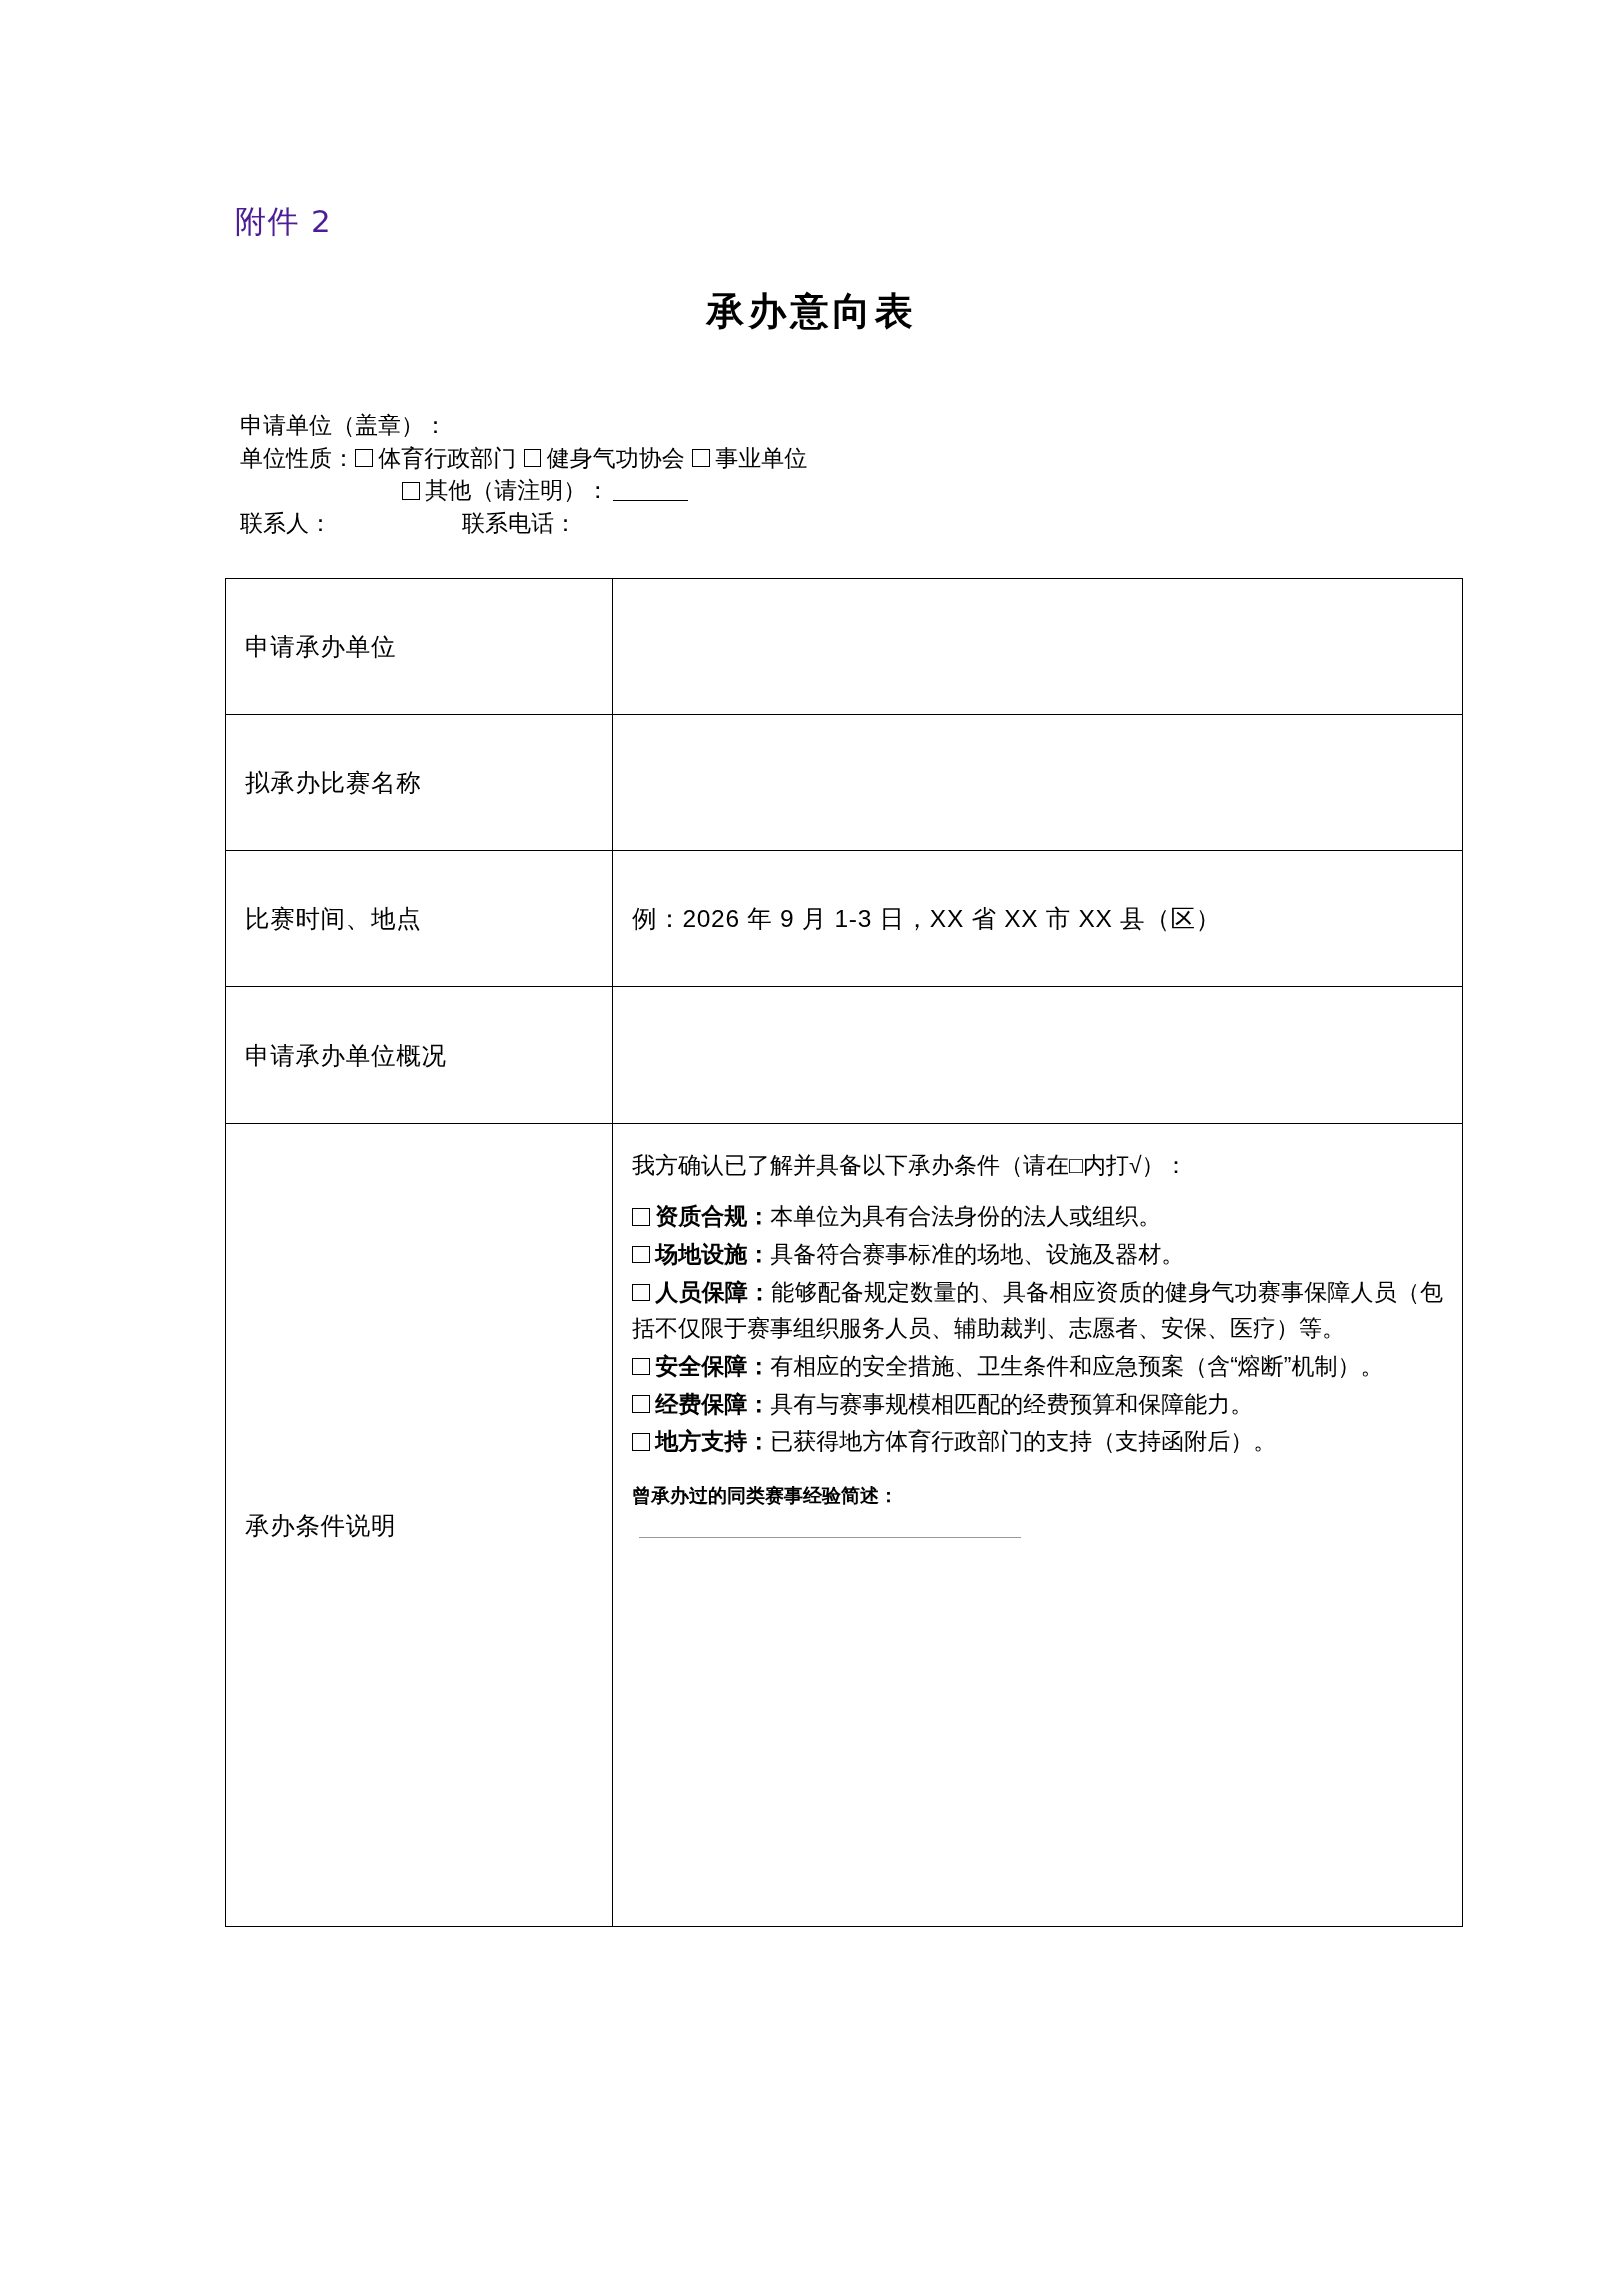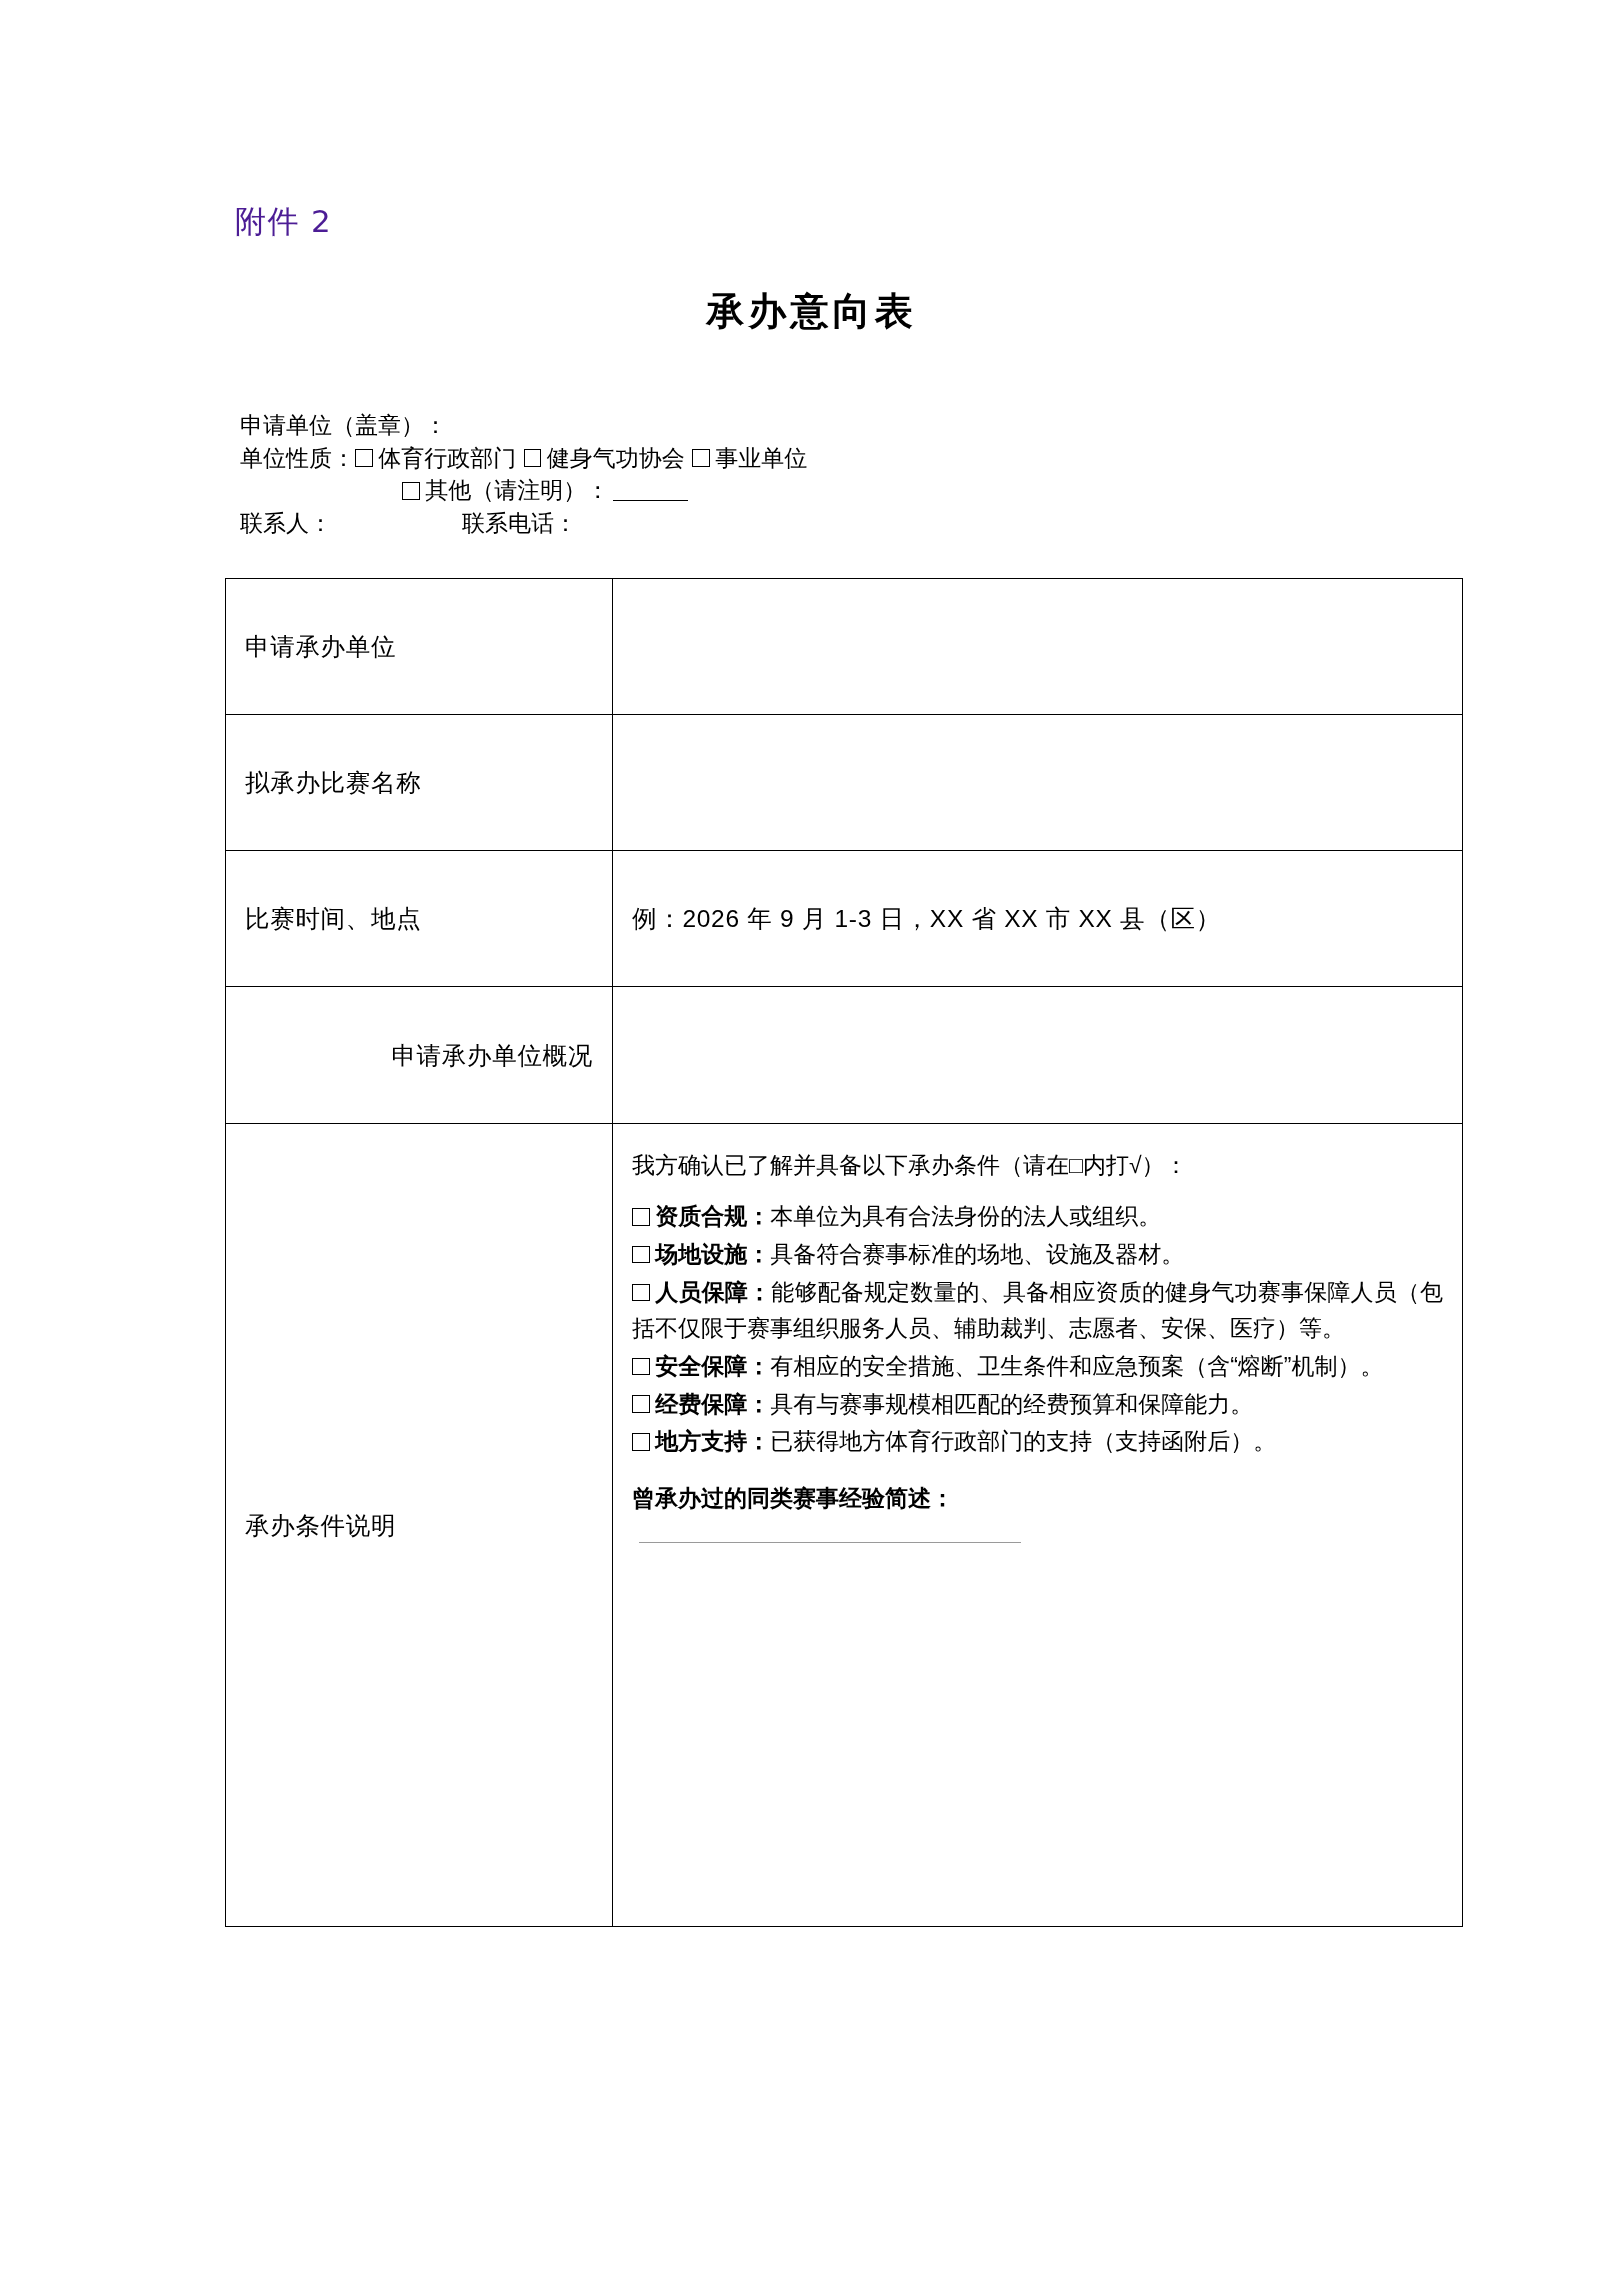--- a/index.html
+++ b/index.html
@@ -89,21 +89,21 @@
     padding: 0 19px;
   }
   td.label-cell {
     width: 348px;
     letter-spacing: 0.7px;
   }
   td.value-cell {
     width: 811px;
   }
   tr.r1 td, tr.r2 td, tr.r3 td, tr.r4 td { height: 135px; }
-  tr.r4 td { height: 136px; text-align: right; }
+  tr.r4 td { height: 136px; }
   tr.r5 td {
     height: 757px;
     vertical-align: middle;
   }
   tr.r5 td.value-cell {
     vertical-align: top;
     padding-top: 24.5px;
     padding-bottom: 20.5px;
     margin-left: 31px;
   }
@@ -119,21 +119,21 @@
   }
   .cond-item {
     margin-bottom: 1.4px;
     text-align: justify;
   }
   .cond-item b {
     font-weight: bold;
   }
   .cond-exp {
     margin-top: 23px;
-    font-size: 23px;
+    font-size: 19px;
     font-weight: bold;
   }
   .exp-line {
     margin-top: 27px;
     margin-left: 6.8px;
     width: 382px;
     border-bottom: 1.4px solid #9a9a9a;
     height: 1.4px;
   }
   .sample-text {

